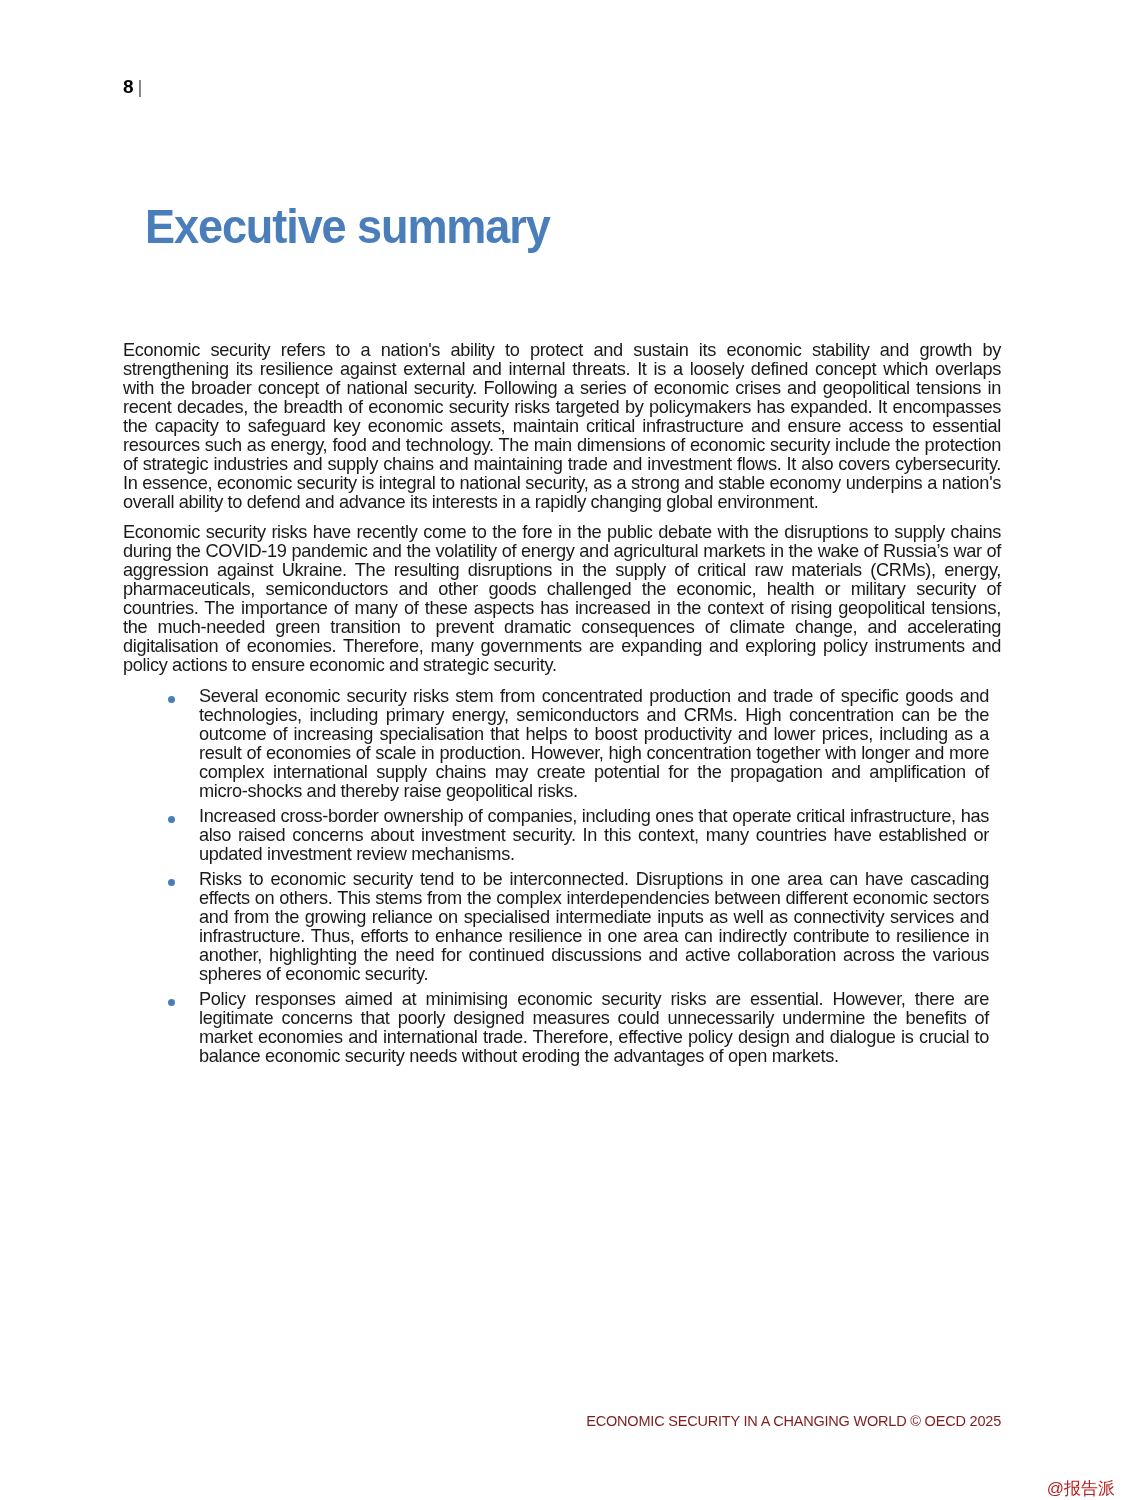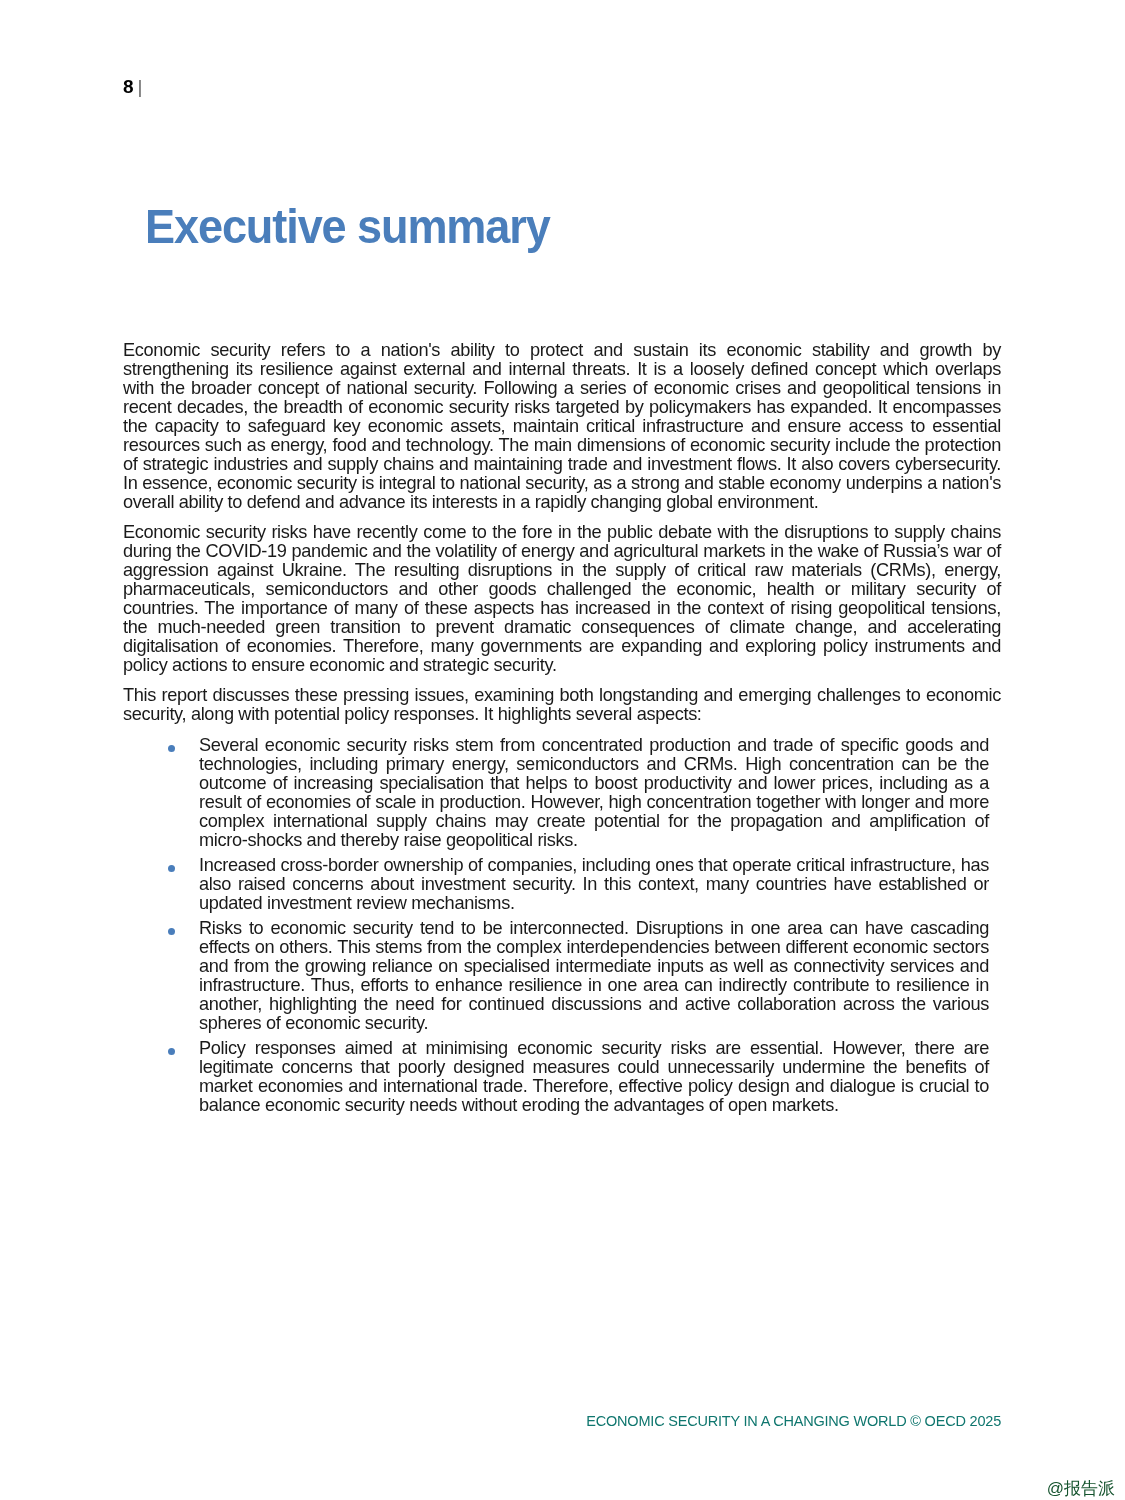--- a/index.html
+++ b/index.html
@@ -8,36 +8,35 @@
   .page-number { position: absolute; left: 123px; top: 76px; font-size: 19px; font-weight: bold; color: #000; }
   .page-number .sep { font-weight: normal; color: #666; margin-left: 4px; }
   .title { position: absolute; left: 145px; top: 198px; margin: 0; font-size: 49px; font-weight: bold;
            color: #4a7ebb; letter-spacing: -1.2px; transform: scaleX(0.92); transform-origin: left top; }
   .content { position: absolute; left: 123px; top: 341px; width: 878px; font-size: 18.2px; line-height: 19px;
              letter-spacing: -0.35px; }
   .content p { margin: 0 0 11px 0; text-align: justify; }
   .bullets { list-style: none; margin: 12px; padding: 0; }
   .bullets li { position: relative; padding-left: 64px; margin-bottom: 6px; text-align: justify; }
   .bullets li .bullet { position: absolute; left: 33px; top: 9px; width: 7px; height: 7px; border-radius: 50%; background: #4a7ebb; }
-  .footer { position: absolute; right: 124px; top: 1413px; font-size: 14.5px; color: #0f766e; letter-spacing: -0.2px; }
-  .watermark { position: absolute; right: 10px; top: 1477px; font-size: 17px; color: #14532d; }
+  .footer { position: absolute; right: 124px; top: 1413px; font-size: 14.5px; color: #7f1d1d; letter-spacing: -0.2px; }
+  .watermark { position: absolute; right: 10px; top: 1477px; font-size: 17px; color: #b91c1c; }
 </style>
 </head>
 <body>
 
 <div class="page-number">
   <span>8</span><span class="sep">|</span>
 </div>
 
 <h1 class="title">Executive summary</h1>
 
 <div class="content">
   <p>Economic security refers to a nation's ability to protect and sustain its economic stability and growth by strengthening its resilience against external and internal threats. It is a loosely defined concept which overlaps with the broader concept of national security. Following a series of economic crises and geopolitical tensions in recent decades, the breadth of economic security risks targeted by policymakers has expanded. It encompasses the capacity to safeguard key economic assets, maintain critical infrastructure and ensure access to essential resources such as energy, food and technology. The main dimensions of economic security include the protection of strategic industries and supply chains and maintaining trade and investment flows. It also covers cybersecurity. In essence, economic security is integral to national security, as a strong and stable economy underpins a nation's overall ability to defend and advance its interests in a rapidly changing global environment.</p>
   <p>Economic security risks have recently come to the fore in the public debate with the disruptions to supply chains during the COVID-19 pandemic and the volatility of energy and agricultural markets in the wake of Russia’s war of aggression against Ukraine. The resulting disruptions in the supply of critical raw materials (CRMs), energy, pharmaceuticals, semiconductors and other goods challenged the economic, health or military security of countries. The importance of many of these aspects has increased in the context of rising geopolitical tensions, the much-needed green transition to prevent dramatic consequences of climate change, and accelerating digitalisation of economies. Therefore, many governments are expanding and exploring policy instruments and policy actions to ensure economic and strategic security.</p>
-  <p>This report discusses these pressing issues, examining both longstanding and emerging challenges to economic security, along with potential policy responses. It highlights several aspects:</p>
   <ul class="bullets">
     <li><span class="bullet"></span><span>Several economic security risks stem from concentrated production and trade of specific goods and technologies, including primary energy, semiconductors and CRMs. High concentration can be the outcome of increasing specialisation that helps to boost productivity and lower prices, including as a result of economies of scale in production. However, high concentration together with longer and more complex international supply chains may create potential for the propagation and amplification of micro-shocks and thereby raise geopolitical risks.</span></li>
     <li><span class="bullet"></span><span>Increased cross-border ownership of companies, including ones that operate critical infrastructure, has also raised concerns about investment security. In this context, many countries have established or updated investment review mechanisms.</span></li>
     <li><span class="bullet"></span><span>Risks to economic security tend to be interconnected. Disruptions in one area can have cascading effects on others. This stems from the complex interdependencies between different economic sectors and from the growing reliance on specialised intermediate inputs as well as connectivity services and infrastructure. Thus, efforts to enhance resilience in one area can indirectly contribute to resilience in another, highlighting the need for continued discussions and active collaboration across the various spheres of economic security.</span></li>
     <li><span class="bullet"></span><span>Policy responses aimed at minimising economic security risks are essential. However, there are legitimate concerns that poorly designed measures could unnecessarily undermine the benefits of market economies and international trade. Therefore, effective policy design and dialogue is crucial to balance economic security needs without eroding the advantages of open markets.</span></li>
   </ul>
 </div>
 
 <div class="footer">ECONOMIC SECURITY IN A CHANGING WORLD © OECD 2025</div>
 <div class="watermark">@报告派</div>

